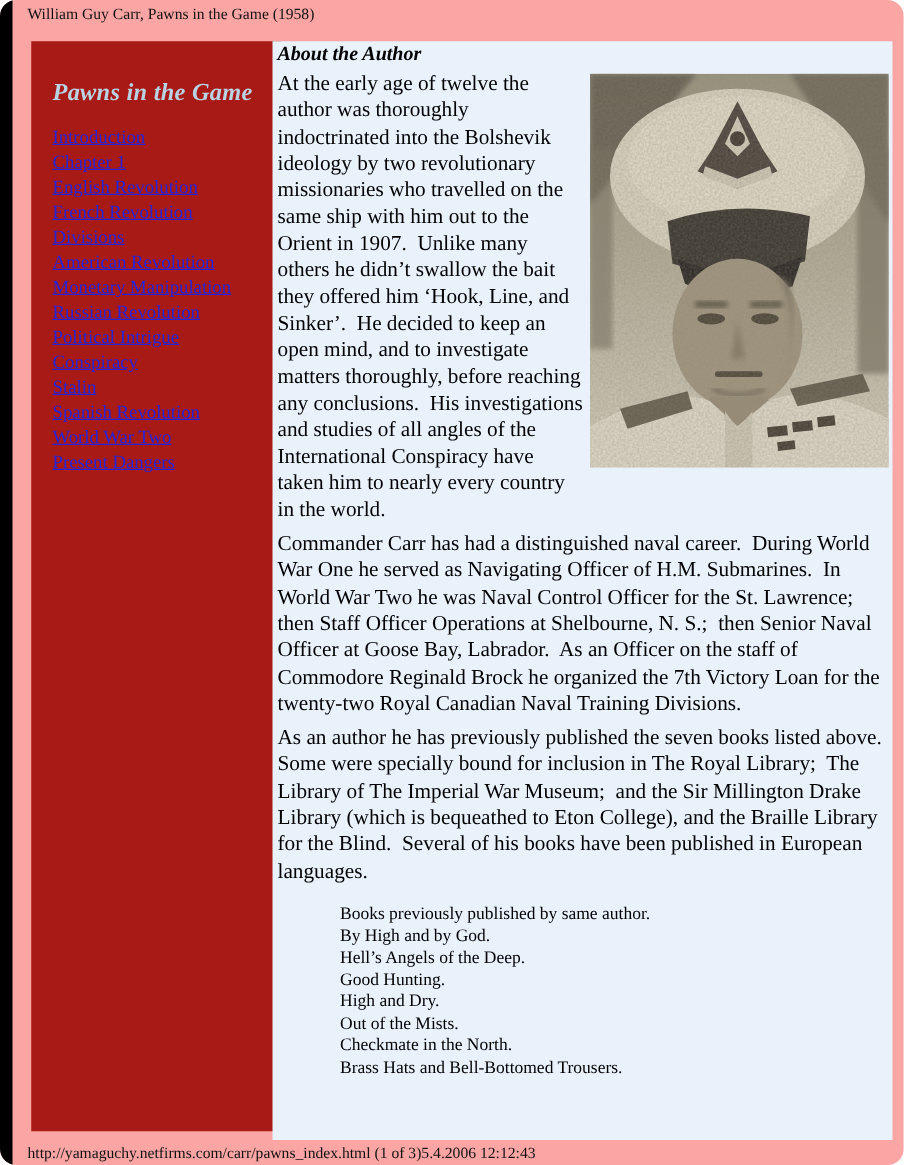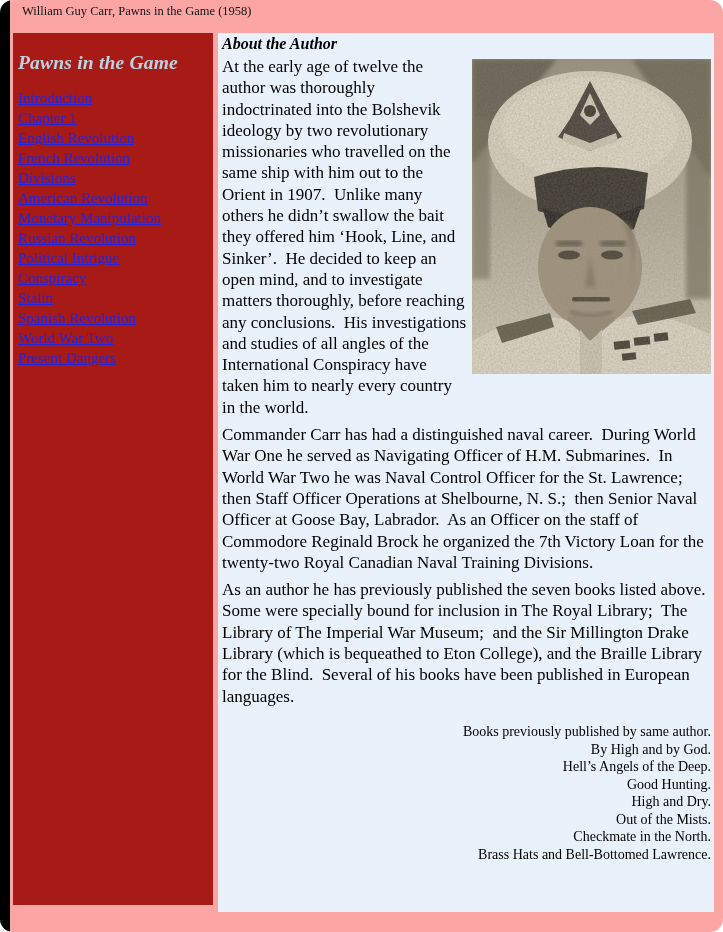--- a/index.html
+++ b/index.html
@@ -1,36 +1,36 @@
 <!DOCTYPE html>
 <html><head>
 <meta charset="utf-8">
 <style>
   html,body{margin:0;padding:0;background:#fff;}
   .page{position:relative;width:723px;height:932px;background:#fca5a5;overflow:hidden;
         font-family:"Liberation Serif","DejaVu Serif",serif;color:#000;border-radius:13px;}
   .left-black-bar{position:absolute;left:0;top:0;width:10px;height:932px;background:#000;}
   .doc-header{position:absolute;left:22px;top:4px;font-size:12.5px;color:#111;}
   
-  .sidebar{position:absolute;left:13px;top:33px;width:200px;height:872px;background:#a81a16;
-           padding:4px;box-sizing:border-box;}
+  .sidebar{position:absolute;left:25px;top:33px;width:200px;height:872px;background:#a81a16;
+           padding:16px;box-sizing:border-box;}
   .sidebar-title{margin:15px 0 14px 1px;font-size:19.5px;font-weight:bold;font-style:italic;
                  color:#b9d3e3;letter-spacing:.2px;}
   .nav{display:flex;flex-direction:column;}
   .nav a{color:#2424dd;text-decoration:underline;font-size:15px;line-height:20px;
          margin-left:1px;cursor:pointer;width:max-content;}
   
   .content{position:absolute;left:218px;top:33px;width:496px;height:879px;background:#e9f1fb;
            box-sizing:border-box;padding:2px 3px 0 4px;overflow:hidden;}
   .content h2{margin:0 0 3px 0;font-size:16px;font-style:italic;font-weight:bold;font-family:Liberation Serif, serif;}
   .content p{margin:0 0 6px 0;font-size:17px;line-height:21.3px;white-space:pre-wrap;}
   .photo-wrap{float:right;width:239px;height:315px;margin:3px 0 6px 5px;}
   .photo-wrap svg{display:block;width:239px;height:315px;}
   .books{margin:16px 0 0 50px;font-size:14px;line-height:17.6px;}
-  .books div{white-space:pre;text-align:right;}
+  .books div{white-space:pre;}
   .doc-footer{position:absolute;left:22px;top:915px;font-size:12.5px;color:#111;}
 </style>
 </head>
 <body>
 
 <div class="page">
 
   <div class="left-black-bar"></div>
 
   <div class="doc-header">William Guy Carr, Pawns in the Game (1958)</div>
@@ -128,18 +128,19 @@
     <p>As an author he has previously published the seven books listed above.  Some were specially bound for inclusion in The Royal Library;  The Library of The Imperial War Museum;  and the Sir Millington Drake Library (which is bequeathed to Eton College), and the Braille Library for the Blind.  Several of his books have been published in European languages.</p>
 
     <div class="books">
       <div>Books previously published by same author.</div>
       <div>By High and by God.</div>
       <div>Hell’s Angels of the Deep.</div>
       <div>Good Hunting.</div>
       <div>High and Dry.</div>
       <div>Out of the Mists.</div>
       <div>Checkmate in the North.</div>
-      <div>Brass Hats and Bell-Bottomed Lawrence.</div>
+      <div>Brass Hats and Bell-Bottomed Trousers.</div>
     </div>
   </div>
 
+  <div class="doc-footer">http://yamaguchy.netfirms.com/carr/pawns_index.html (1 of 3)5.4.2006 12:12:43</div>
 
 </div>
 
 </body></html>

